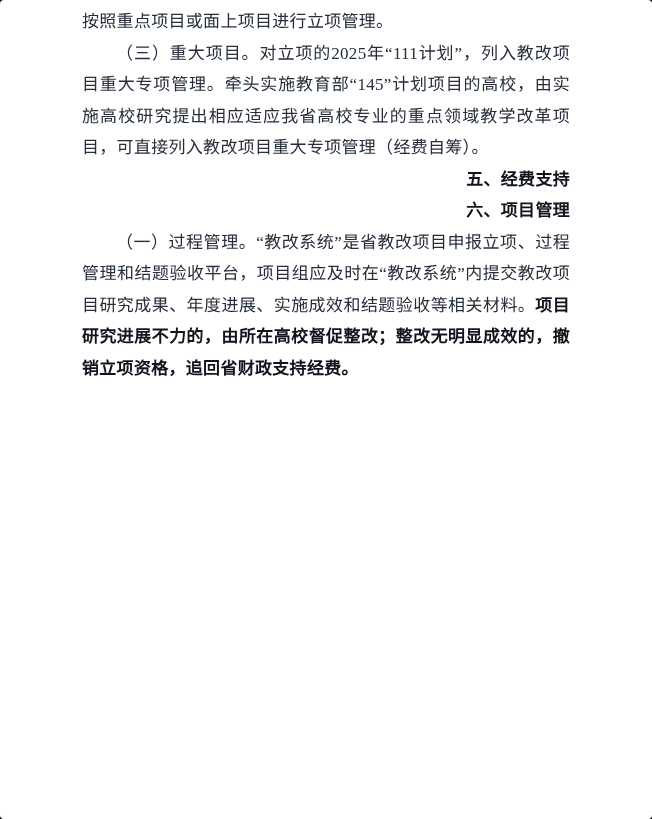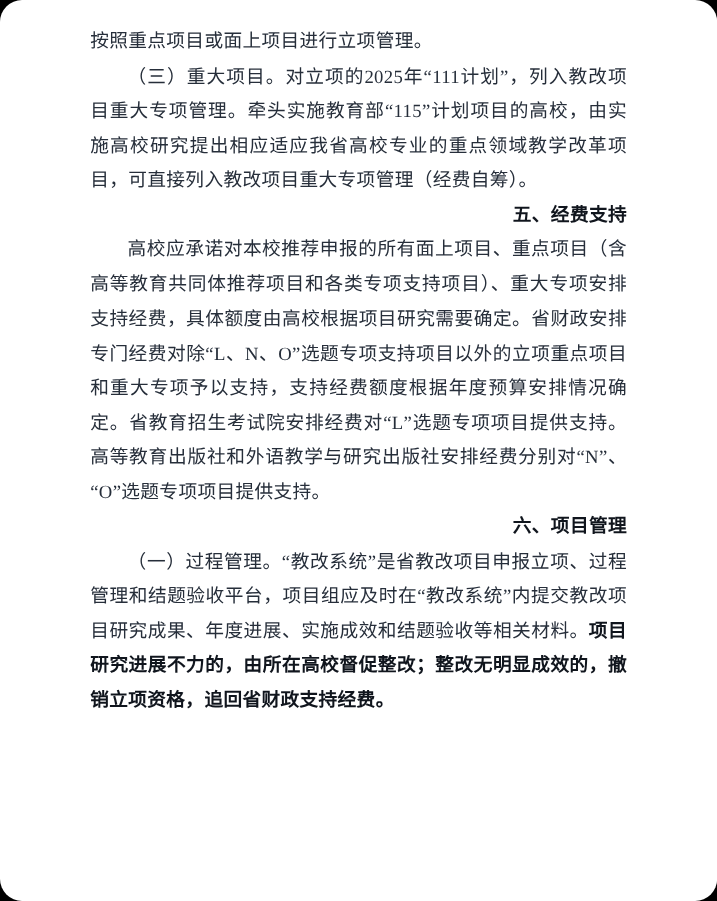--- a/index.html
+++ b/index.html
@@ -13,22 +13,22 @@
     height:819px;
     position:relative;
     background:#000000;
     overflow:hidden;
   }
   .page{
     box-sizing:border-box;
     width:652px;
     height:819px;
     background:#ffffff;
-    border-radius:20px;
-    padding:22px 82px 0 82px;
+    border-radius:4px;
+    padding:6px 82px 0 82px;
     overflow:hidden;
   }
   .para{
     margin:0;
     font-size:17px;
     line-height:31.5px;
     color:#262e3a;
     text-align:justify;
     text-justify:inter-character;
     letter-spacing:0.3px;
@@ -47,20 +47,19 @@
     color:#10151d;
   }
 </style>
 </head>
 <body style="background: rgb(0, 0, 0);">
 
 <div class="stage">
   <div class="page" style="background: rgb(255, 255, 255);">
     <div>
         <p class="para body"><span class="seg">按照重点项目或面上项目进行立项管理。</span></p>
-        <p class="para body indent"><span class="seg">（三）重大项目。对立项的2025年“111计划”，列入教改项目重大专项管理。牵头实施教育部“115”计划项目的高校，由实施高校研究提出相应适应我省高校专业的重点领域教学改革项目，可直接列入教改项目重大专项管理（经费自筹）。</span></p>
+        <p class="para body indent"><span class="seg">（三）重大项目。对立项的2025年“111计划”，列入教改项目重大专项管理。牵头实施教育部“145”计划项目的高校，由实施高校研究提出相应适应我省高校专业的重点领域教学改革项目，可直接列入教改项目重大专项管理（经费自筹）。</span></p>
         <p class="para heading"><span class="seg bold">五、经费支持</span></p>
-        <p class="para body indent"><span class="seg">高校应承诺对本校推荐申报的所有面上项目、重点项目（含高等教育共同体推荐项目和各类专项支持项目）、重大专项安排支持经费，具体额度由高校根据项目研究需要确定。省财政安排专门经费对除“L、N、O”选题专项支持项目以外的立项重点项目和重大专项予以支持，支持经费额度根据年度预算安排情况确定。省教育招生考试院安排经费对“L”选题专项项目提供支持。高等教育出版社和外语教学与研究出版社安排经费分别对“N”、“O”选题专项项目提供支持。</span></p>
         <p class="para heading"><span class="seg bold">六、项目管理</span></p>
         <p class="para body indent"><span class="seg">（一）过程管理。“教改系统”是省教改项目申报立项、过程管理和结题验收平台，项目组应及时在“教改系统”内提交教改项目研究成果、年度进展、实施成效和结题验收等相关材料。</span><span class="seg bold">项目研究进展不力的，由所在高校督促整改；整改无明显成效的，撤销立项资格，追回省财政支持经费。</span></p>
       </div>
   </div>
 </div>
 
 </body></html>

